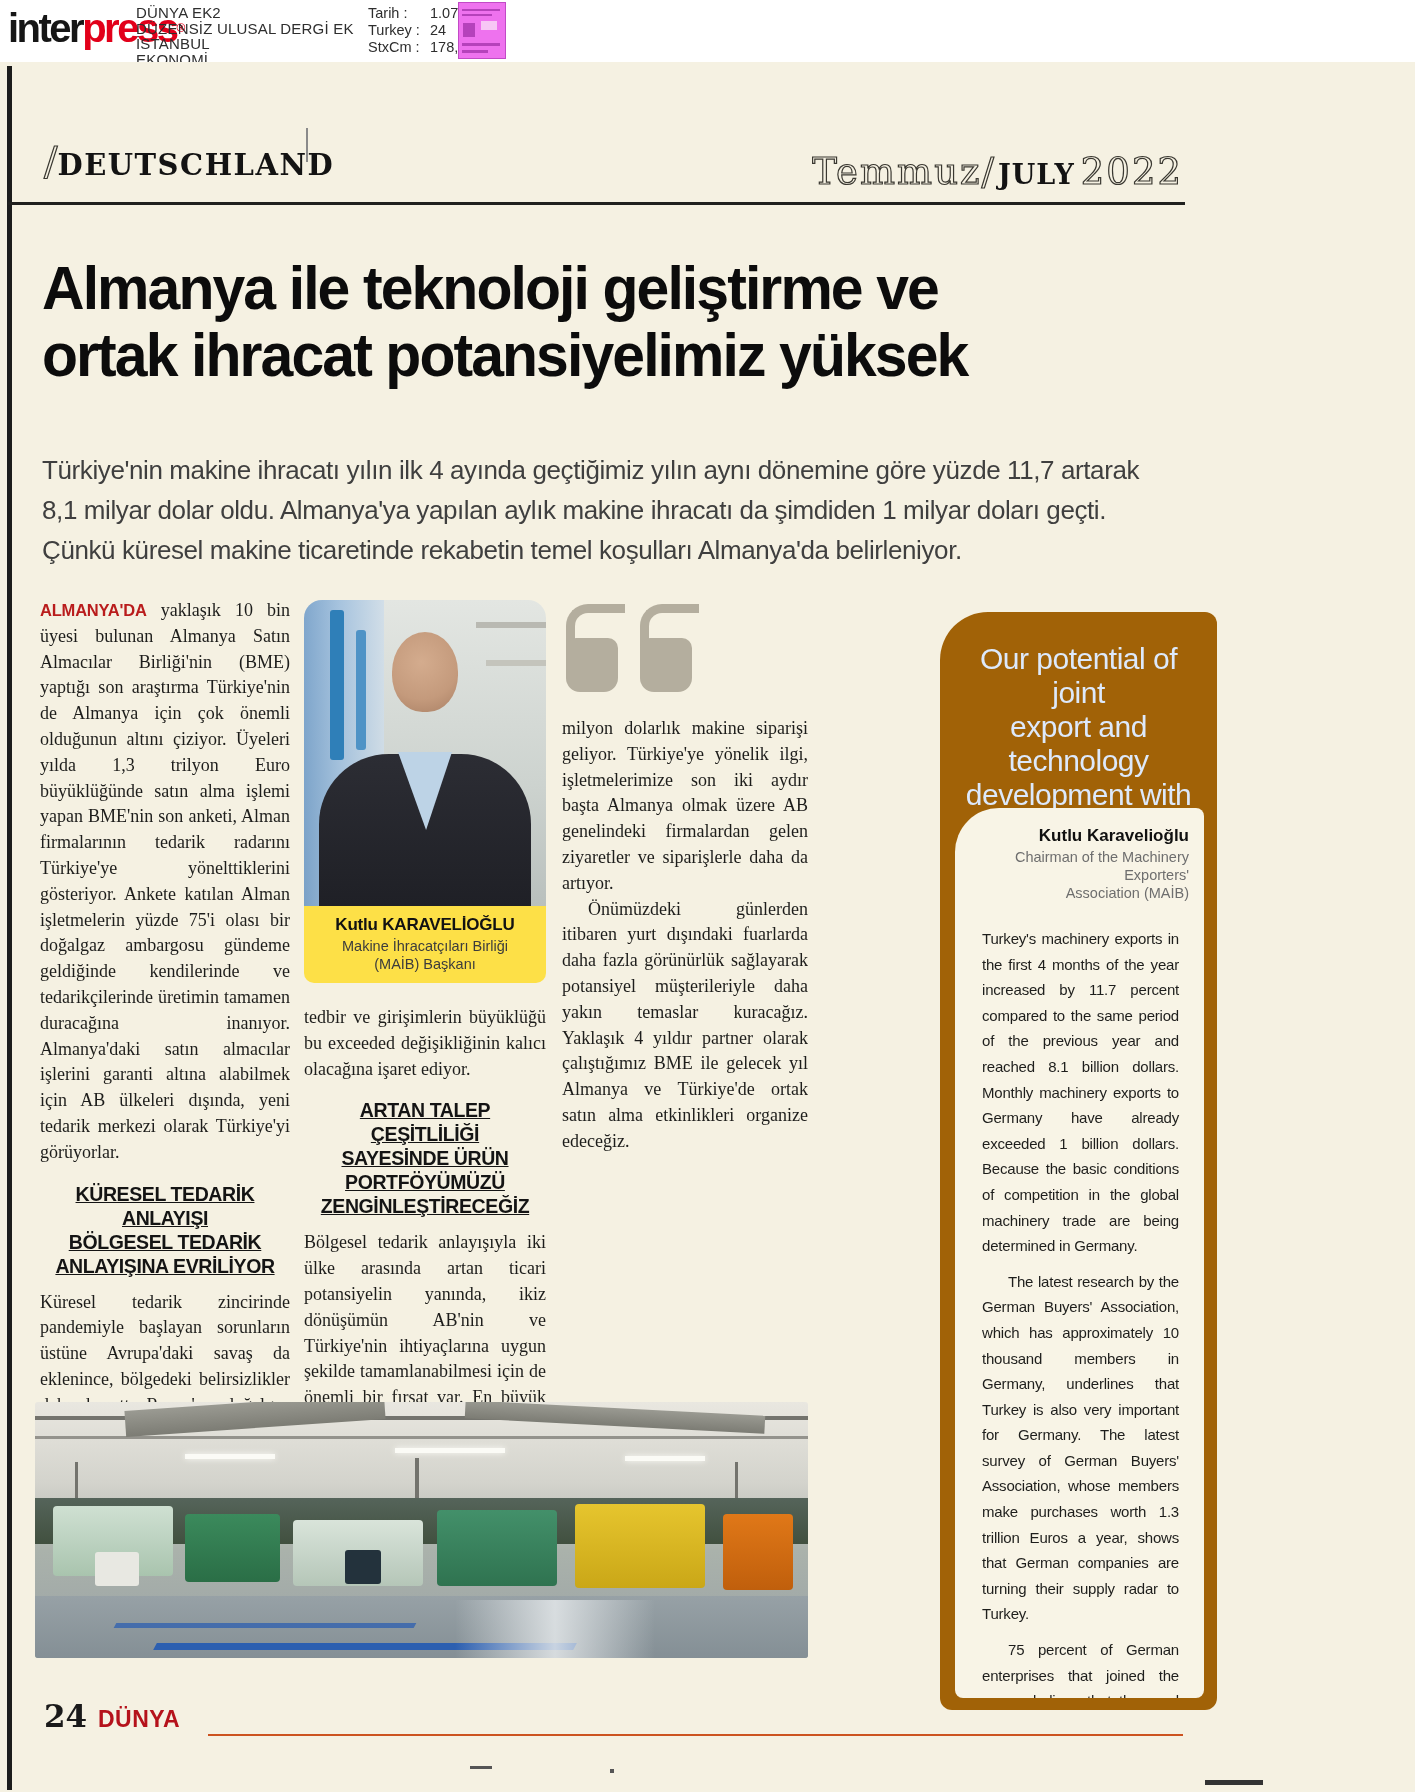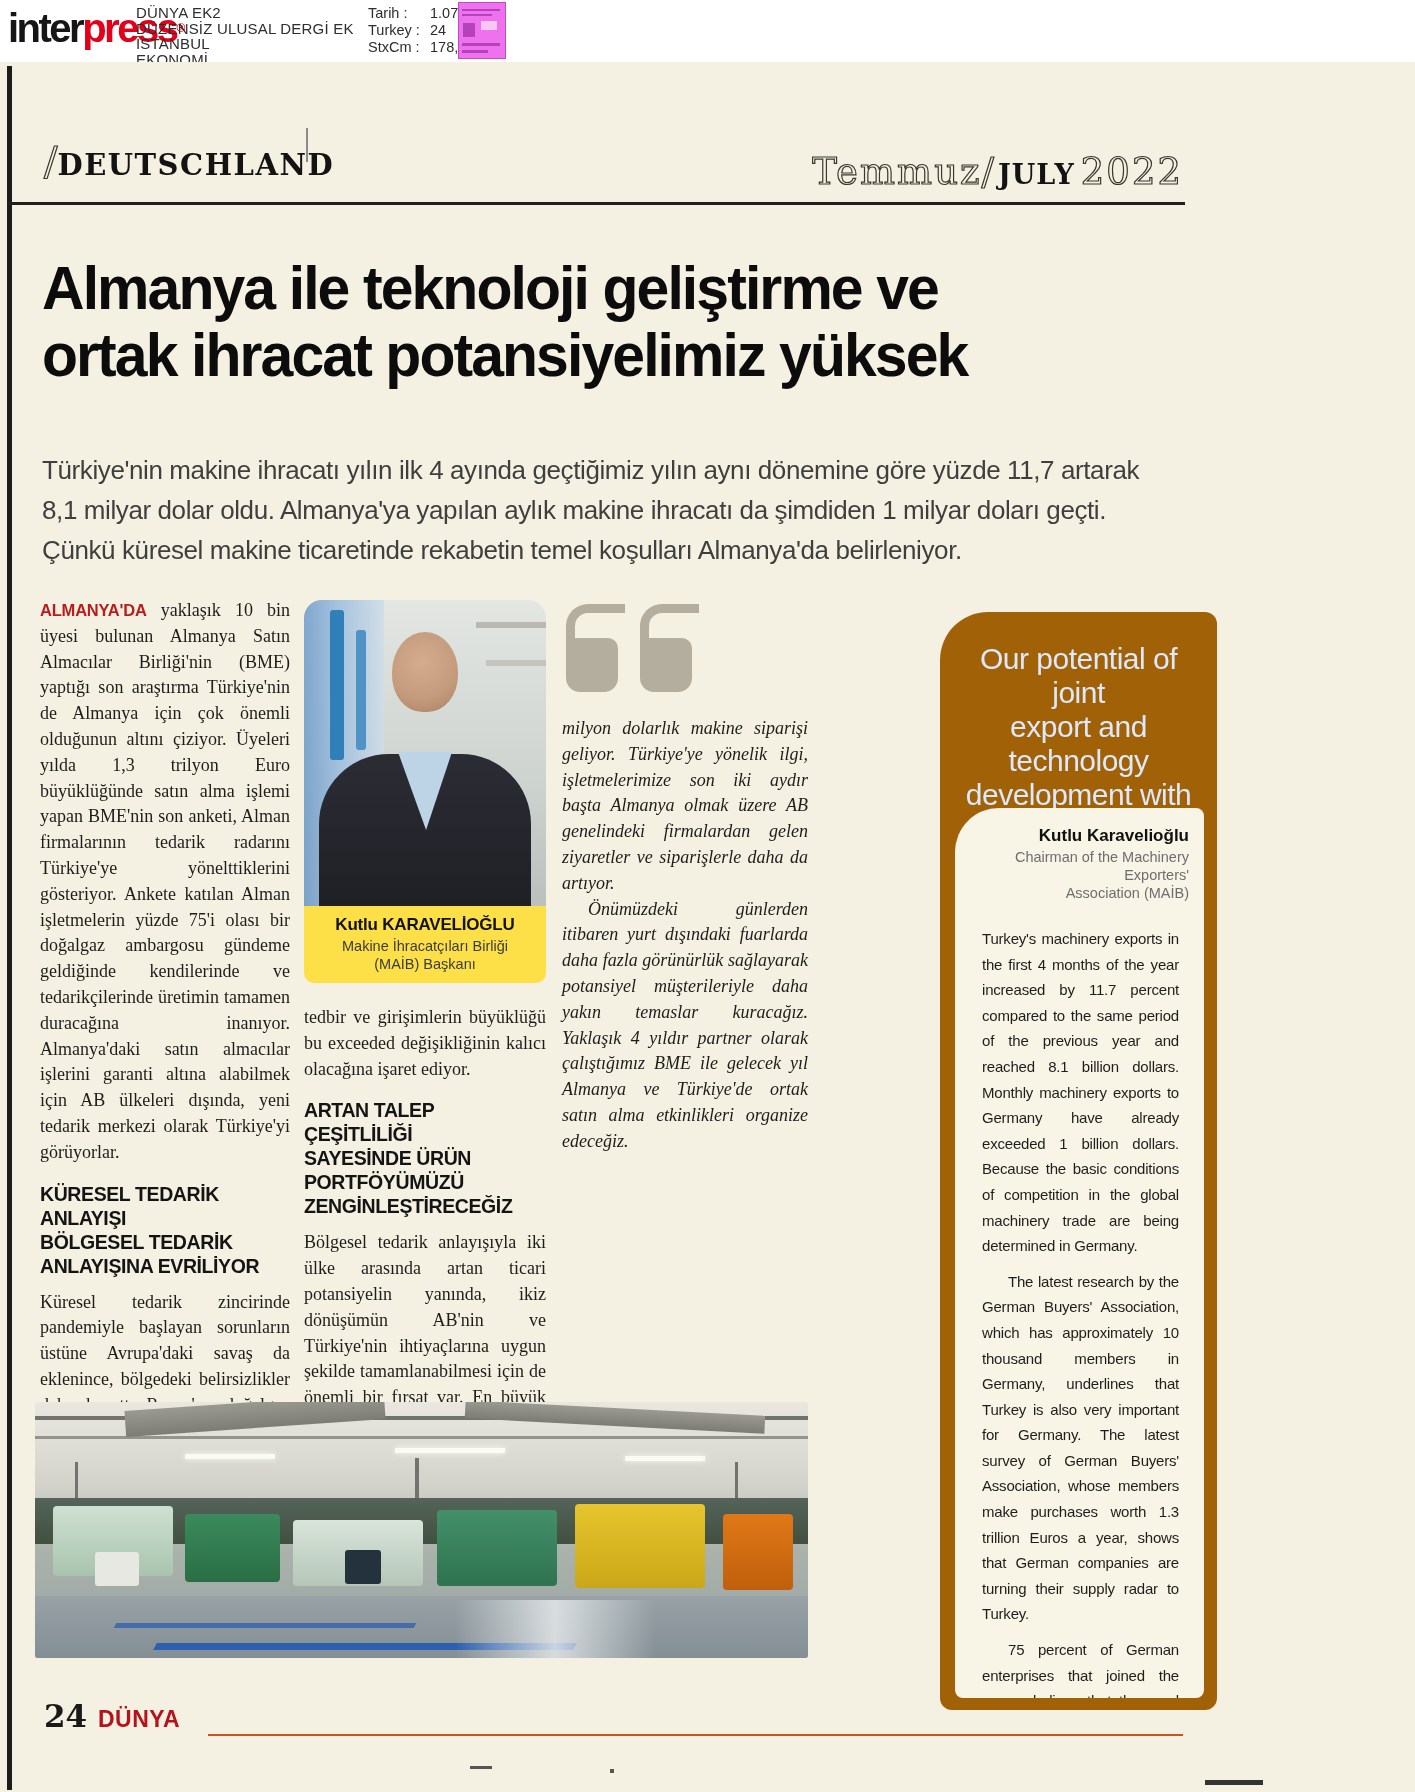--- a/index.html
+++ b/index.html
@@ -43,21 +43,21 @@
 
   
   .headline{left:42px;top:254px;width:1020px;font-weight:900;font-size:62px;line-height:67px;letter-spacing:-2px;color:#0c0c0c;}
   .headline .hl-line{transform:scaleX(0.95);transform-origin:left;white-space:nowrap;}
   .lead{left:42px;top:450px;width:1135px;font-size:26px;line-height:40px;letter-spacing:-0.4px;color:#3f3f3f;}
 
   
   .serif-body{font-family:"Liberation Serif",serif;font-size:18px;line-height:25.8px;color:#1d1d1b;text-align:justify;}
   .serif-body p{margin:0;}
   .lead-in{font-family:"Liberation Sans",sans-serif;font-weight:800;font-size:16.5px;letter-spacing:-0.2px;color:#b91c1c;}
-  .col-subhead{font-family:"Liberation Sans",sans-serif;font-weight:800;font-size:19.5px;line-height:24px;letter-spacing:-0.4px;color:#141414;text-align:left;margin:16px 0 12px 0;}
+  .col-subhead{font-family:"Liberation Sans",sans-serif;font-weight:800;font-size:19.5px;line-height:24px;letter-spacing:-0.4px;color:#141414;text-align:center;margin:16px 0 12px 0;text-decoration:underline;}
   .indent{text-indent:26px;}
 
   .col1{left:40px;top:598px;width:250px;}
   .col2{left:304px;top:600px;width:242px;}
   .col3{left:562px;top:600px;width:246px;}
 
   
   .portrait{width:242px;height:306px;border-radius:18px 18px 0 0;overflow:hidden;position:relative;background:linear-gradient(180deg,#e3e6e2 0%,#cdd3cf 60%,#b9c0bd 100%);}
   .p-machine-l{position:absolute;left:0;top:0;width:80px;height:100%;background:linear-gradient(90deg,#6f9cc9 0%,#9dbede 45%,#cfdde9 100%);opacity:.85;}
   .p-machine-bar{position:absolute;left:26px;top:10px;width:14px;height:150px;background:#2f7fb8;border-radius:3px;}
@@ -70,21 +70,21 @@
   .caption{width:242px;background:#fde047;border-radius:0 0 10px 10px;text-align:center;padding:9px 6px 10px;box-sizing:border-box;}
   .cap-name{font-weight:800;font-size:17px;letter-spacing:-0.2px;color:#121212;}
   .cap-sub{font-size:14.5px;line-height:17.5px;color:#3c3c3c;margin-top:3px;}
 
   
   .quote-marks{display:flex;gap:14px;margin:4px 0 24px 4px;height:88px;}
   .qmark{position:relative;width:60px;height:88px;}
   .qmark .arm{position:absolute;top:0;left:0;width:50px;height:42px;border-top:9px solid #b4ae9e;border-left:9px solid #b4ae9e;border-top-left-radius:22px;}
   .qmark .bowl{position:absolute;bottom:0;left:0;width:52px;height:54px;background:#b4ae9e;border-radius:10px 10px 14px 14px;}
   .quote-text{font-weight:700;font-size:19px;line-height:30px;letter-spacing:-0.3px;color:#101010;width:218px;text-align:left;}
-  .after-quote{font-style:italic;}
+  .after-quote{}
 
   
   .sidebar{left:940px;top:612px;width:277px;height:1098px;background:#a16207;border-radius:48px 12px 12px 12px;}
   .sb-title{padding:30px 18px 0;text-align:center;font-size:30px;line-height:34px;font-weight:500;letter-spacing:-0.5px;color:#dde9fb;}
   .sb-card{position:absolute;left:15px;top:196px;right:13px;bottom:12px;background:#f8f4e6;border-radius:44px 8px 8px 8px;padding:16px 15px 10px 17px;box-sizing:border-box;overflow:hidden;}
   .sb-author{text-align:right;font-weight:800;font-size:17px;color:#101010;margin-top:2px;}
   .sb-author-title{text-align:right;font-size:14.5px;line-height:18px;color:#6e6e6e;margin-top:2px;}
   .sb-body{margin-top:24px;font-size:15px;line-height:25.6px;letter-spacing:-0.2px;color:#1e1e1c;text-align:justify;}
   .sb-body p{margin:10px;}
 

